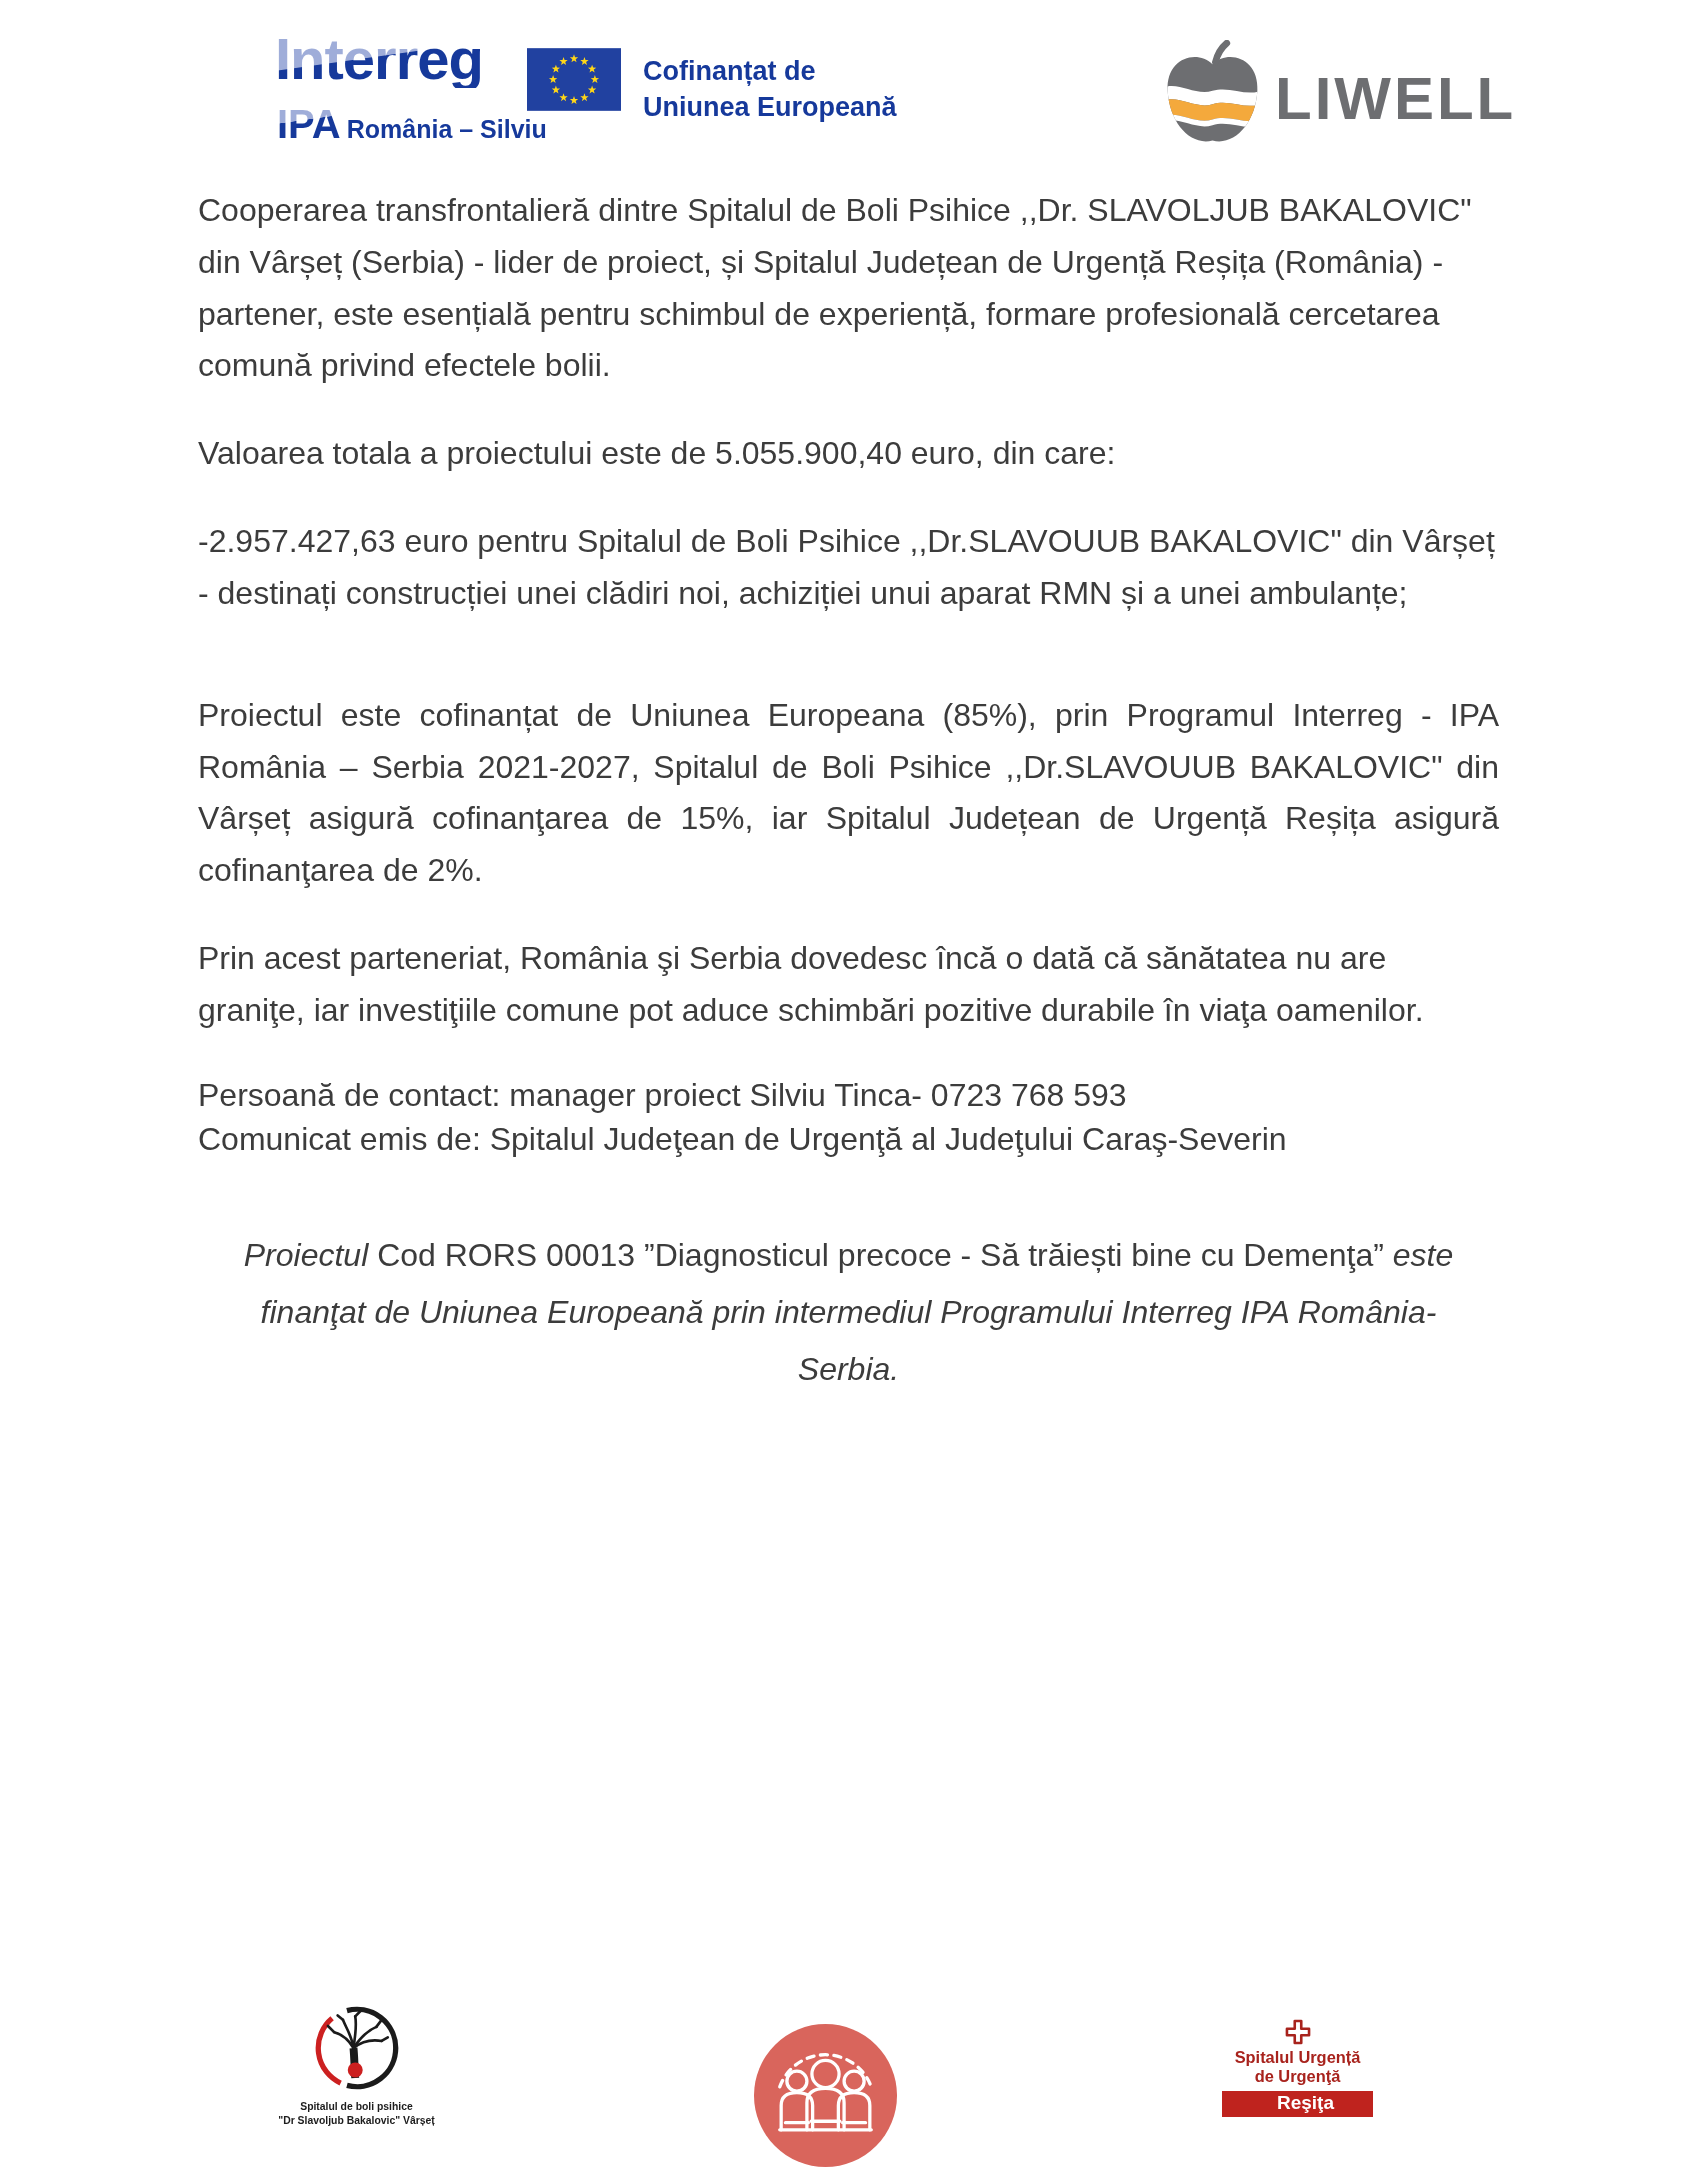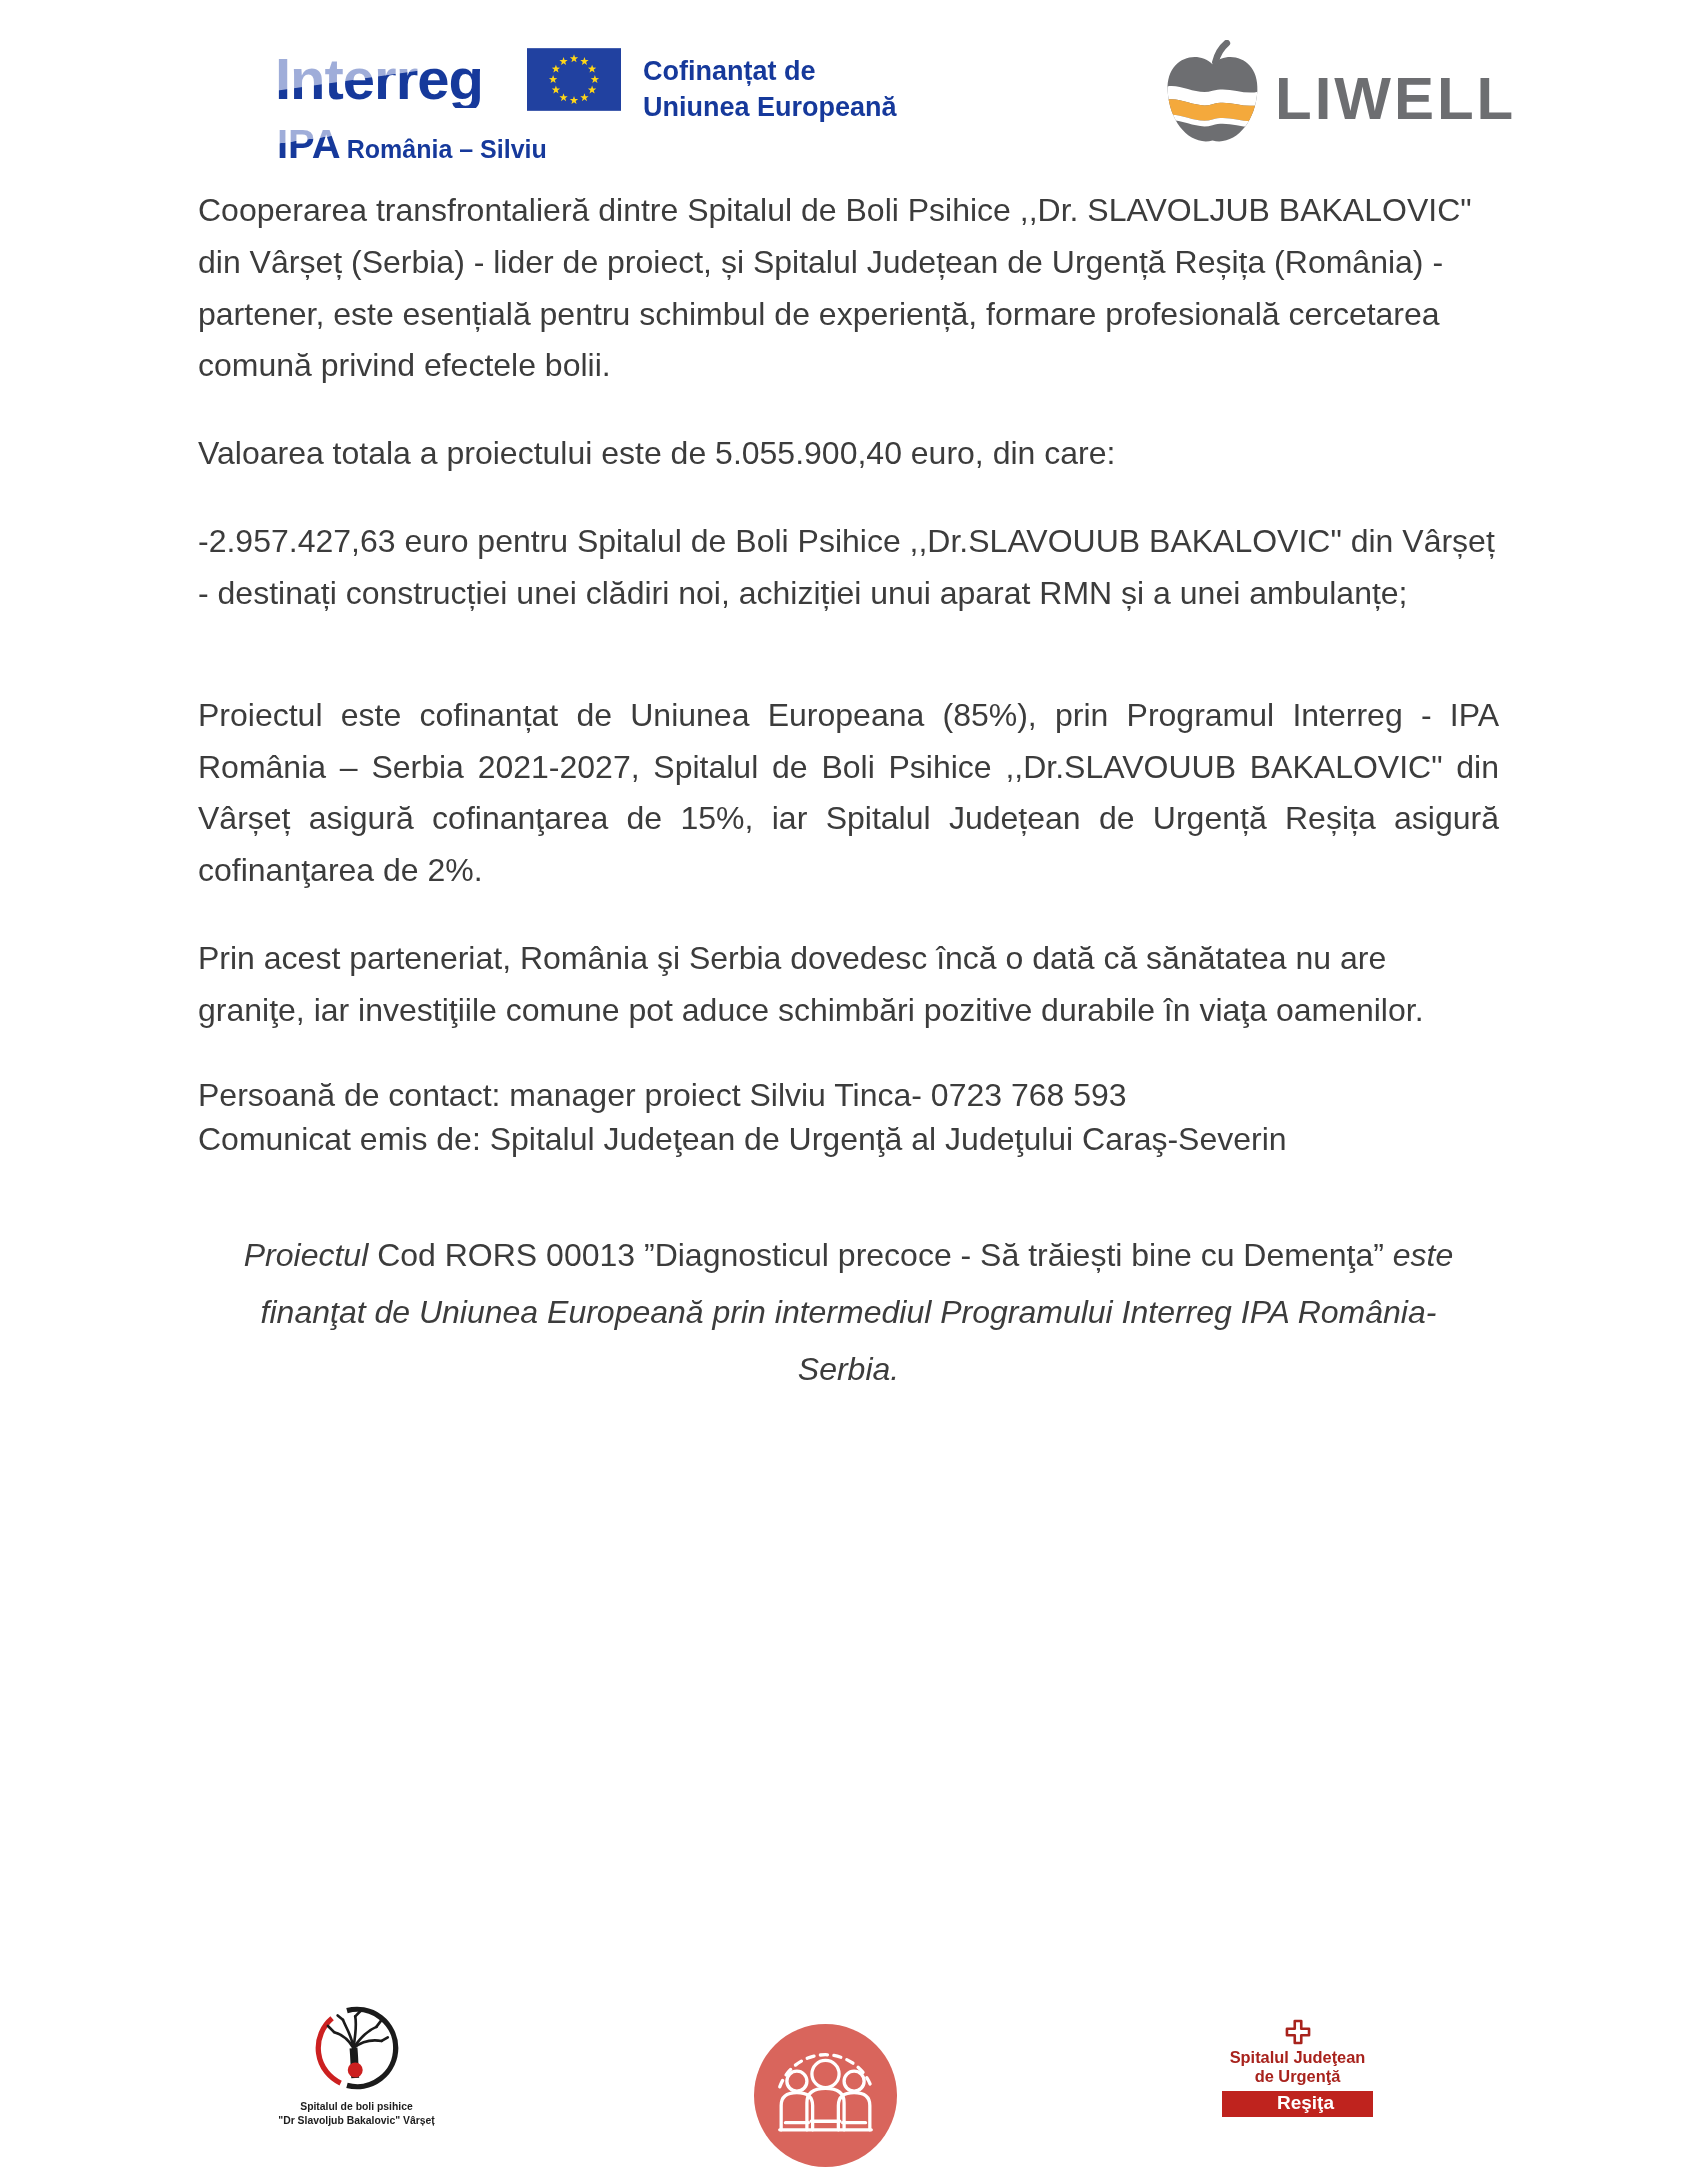--- a/index.html
+++ b/index.html
@@ -21,21 +21,21 @@
   body{font-family:"Liberation Sans","DejaVu Sans",sans-serif;}
   .page{
     position:relative;
     width:1692px;
     height:2178px;
     background:#ffffff;
     overflow:hidden;
   }
 
   
-  .interreg-block{position:absolute;left:275px;top:30px;margin-top:20px;}
+  .interreg-block{position:absolute;left:275px;top:30px;}
   .interreg-wordmark{
     font-size:58px;font-weight:bold;letter-spacing:-1px;line-height:1;
     background:linear-gradient(172deg,var(--interreg-light) 0%,var(--interreg-light) 42%,var(--interreg-blue) 43%,var(--interreg-blue) 100%);
     -webkit-background-clip:text;background-clip:text;color:transparent;
   }
   .ipa-row{margin-top:16px;display:flex;align-items:baseline;gap:6px;margin-left:2px;}
   .ipa-mark{
     font-size:40px;font-weight:bold;line-height:1;
     background:linear-gradient(172deg,var(--interreg-light) 0%,var(--interreg-light) 40%,var(--interreg-blue) 41%,var(--interreg-blue) 100%);
     -webkit-background-clip:text;background-clip:text;color:transparent;
@@ -192,20 +192,20 @@
         <path d="M18,74 L82,74"></path>
       </g>
     </svg>
   </div>
 
   <div class="resita-logo">
     <svg class="cross-svg" viewBox="0 0 40 40" aria-hidden="true">
       <path d="M15,3 H25 V15 H37 V25 H25 V37 H15 V25 H3 V15 H15 Z" fill="#ffffff" stroke="var(--hospital-red)" stroke-width="4" stroke-linejoin="round"></path>
     </svg>
     <div class="resita-title">
-      <div>Spitalul Judeţean</div>
+      <div>Spitalul Urgență</div>
       <div>de Urgenţă</div>
     </div>
     <div class="resita-banner">Reşiţa</div>
   </div>
 
 </div>
 
 
 </body></html>

